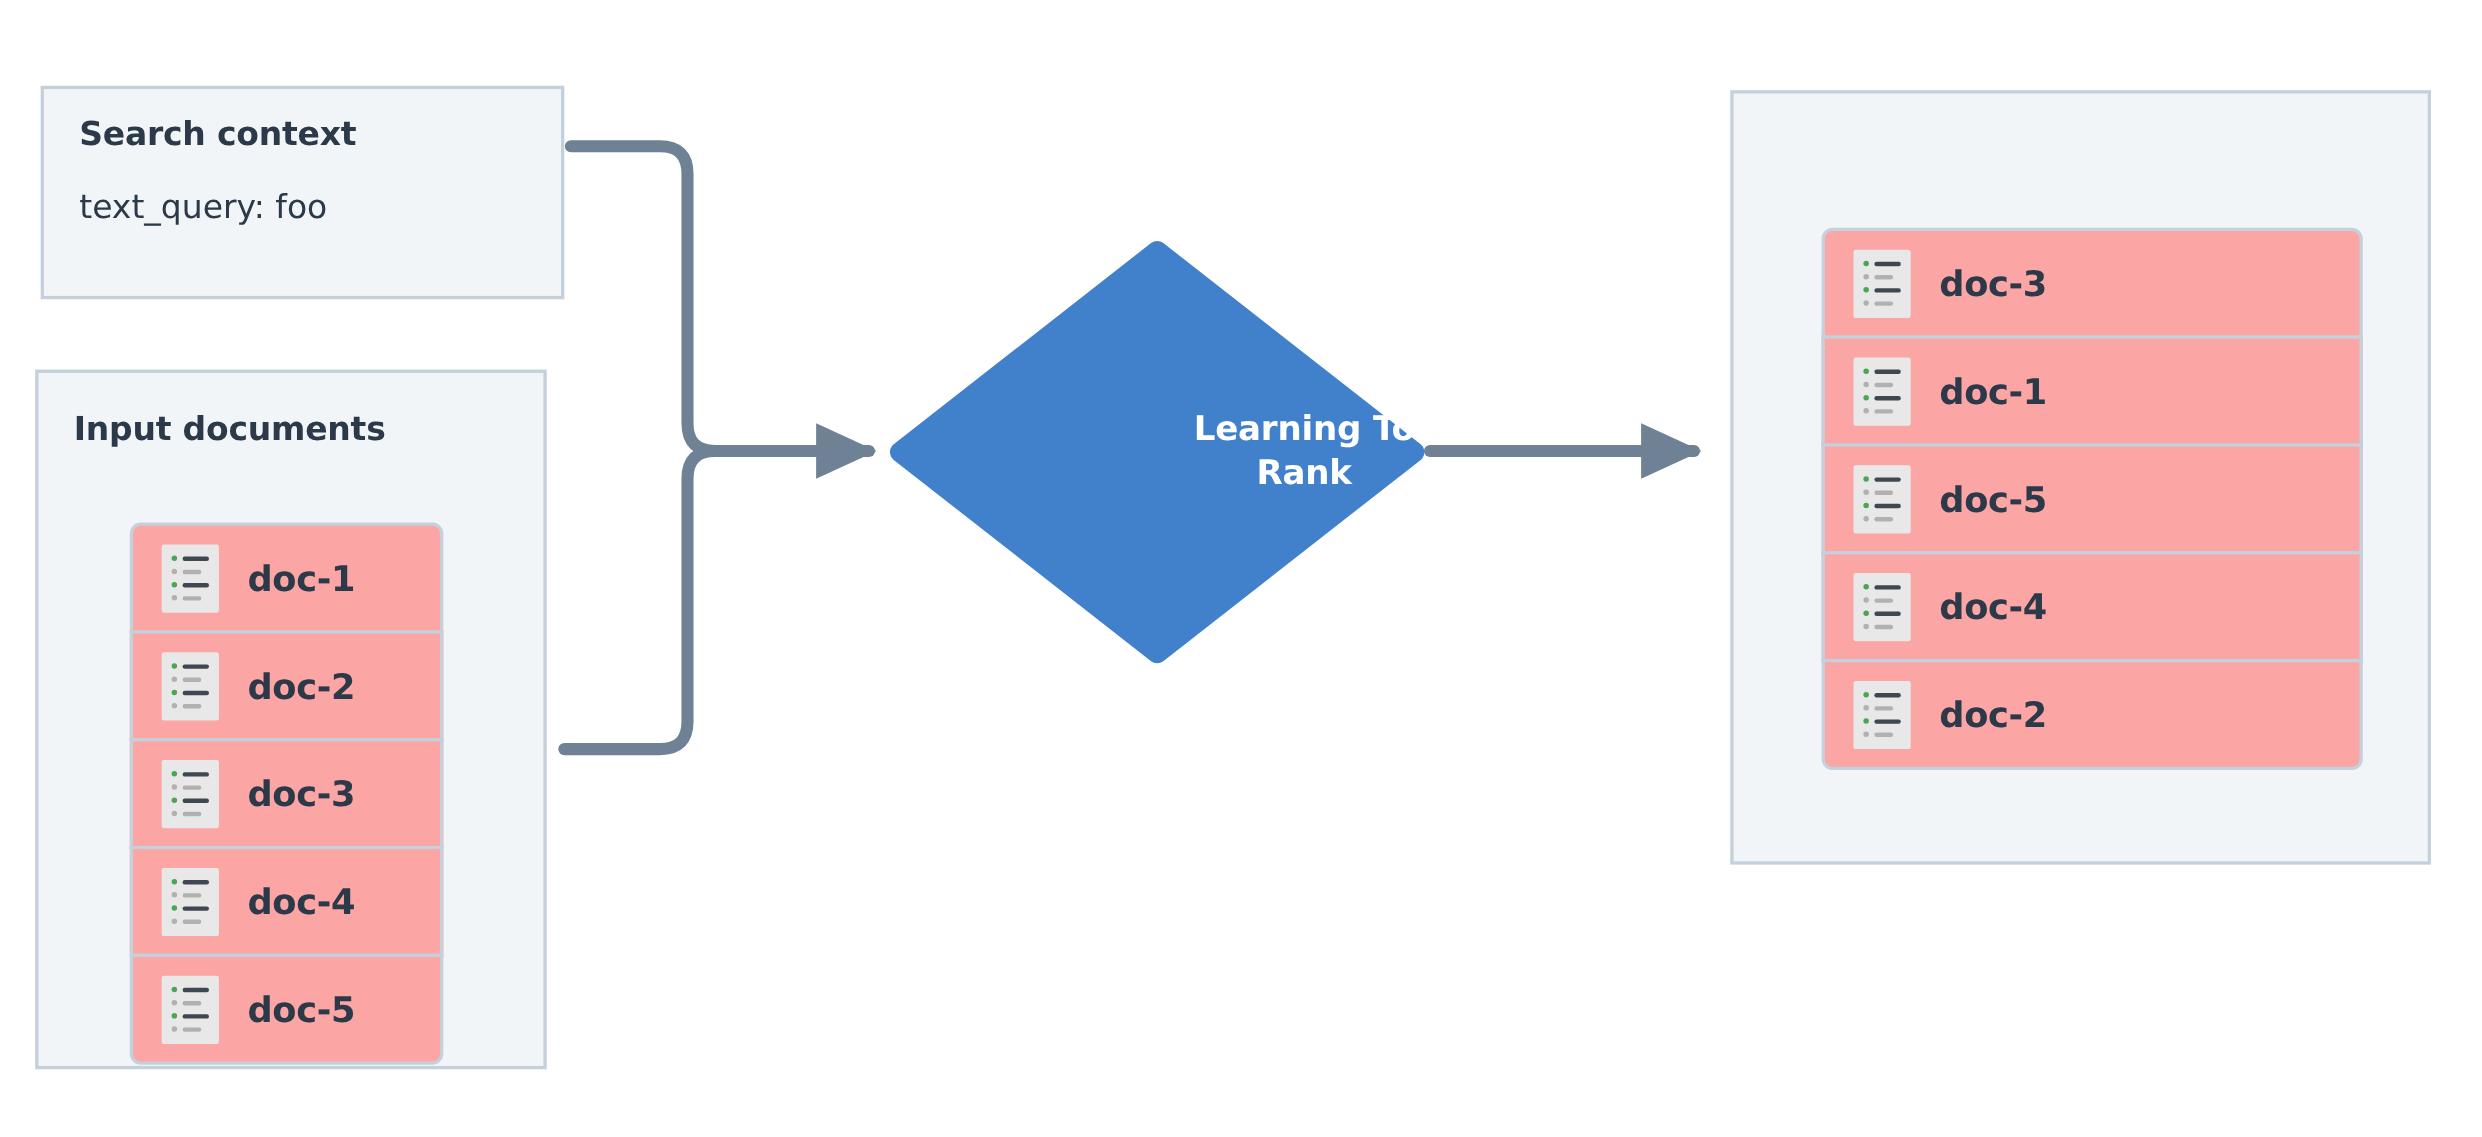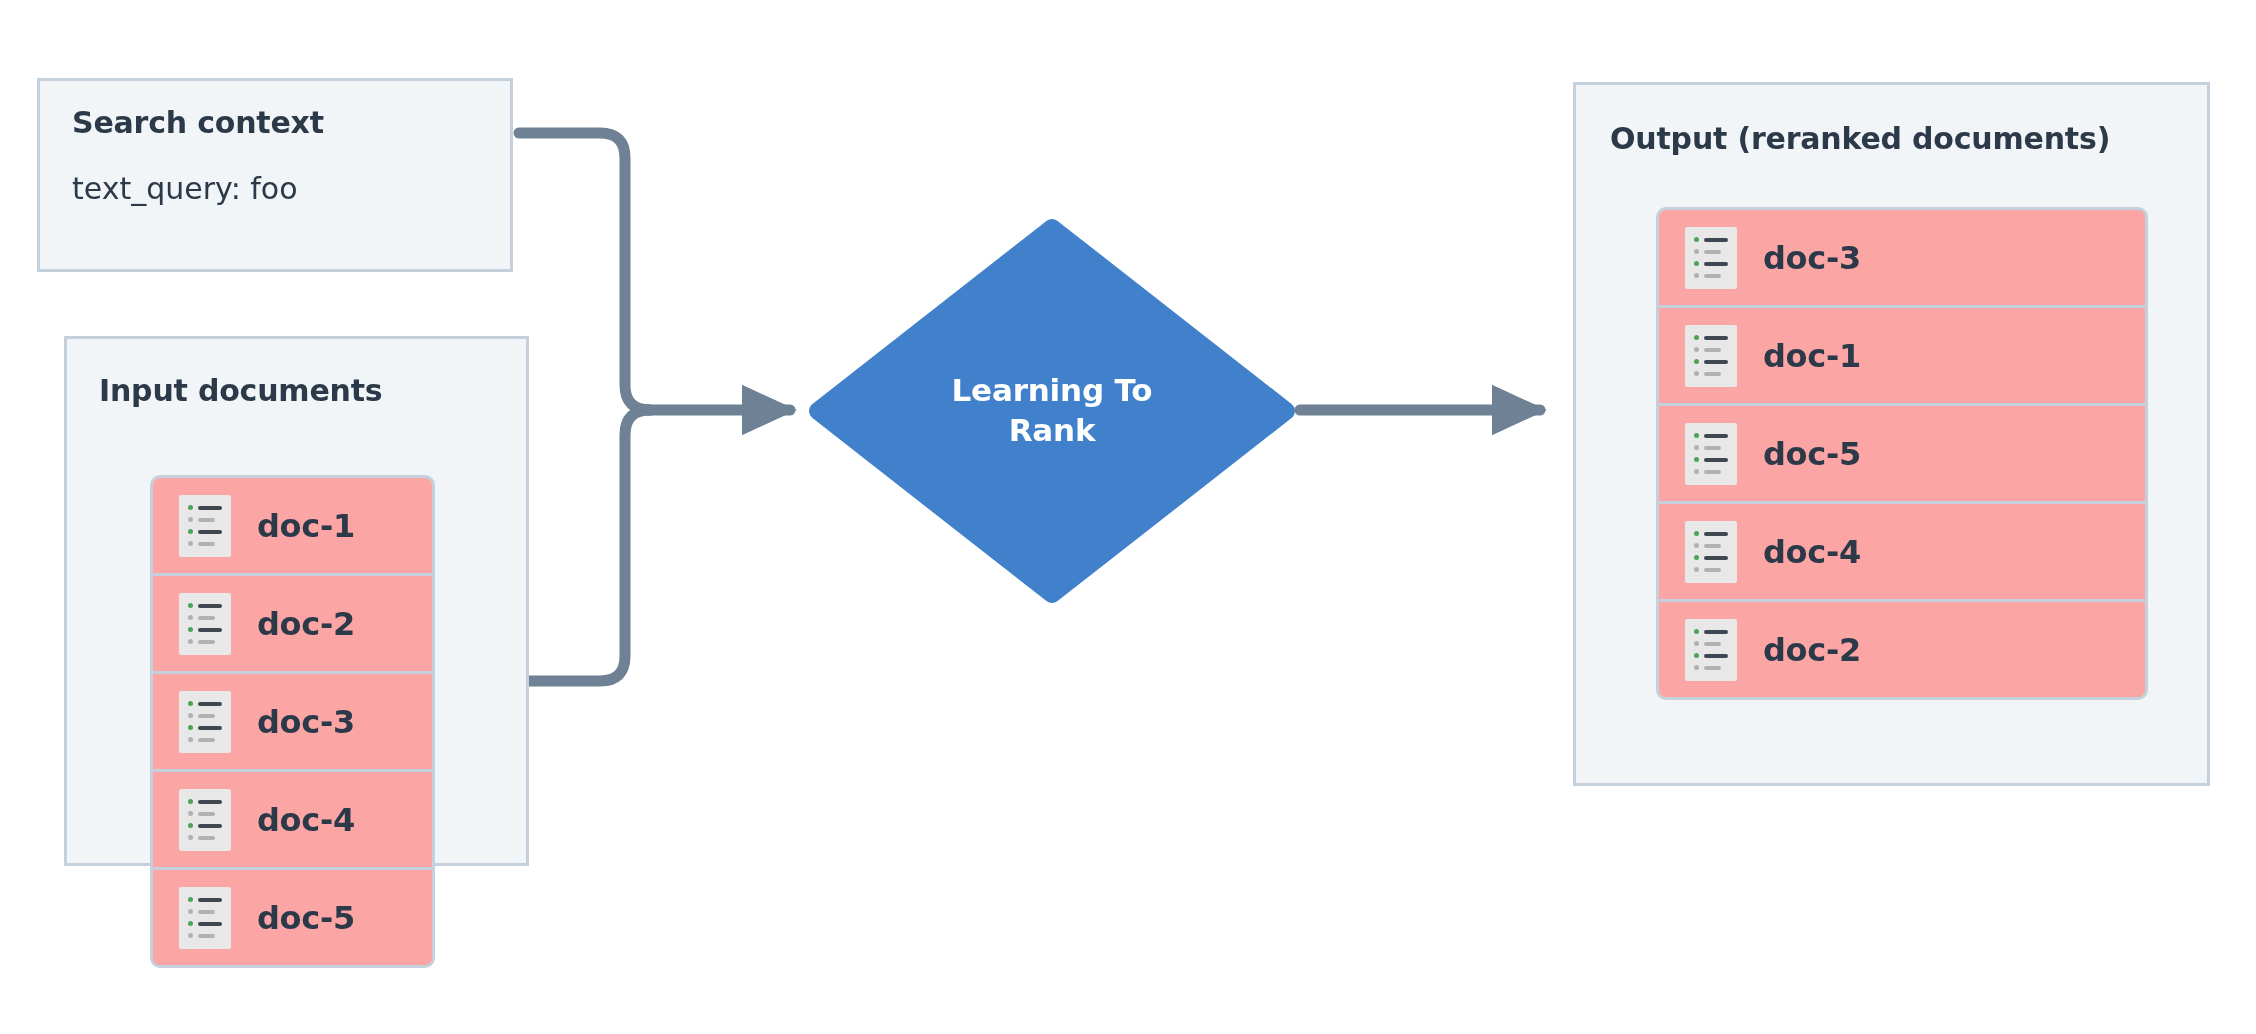--- a/index.html
+++ b/index.html
@@ -60,24 +60,24 @@
     font-size: 30px;
   }
   #search-context .panel-sub {
     left: 32px;
     top: 90px;
     font-size: 30px;
   }
 
   
   #input-documents {
-    left: 64px;
+    left: 32px;
     top: 296px;
     width: 465px;
-    height: 530px;
+    height: 636px;
   }
   #input-documents .panel-title {
     left: 32px;
     top: 34px;
     font-size: 30px;
   }
   #input-doc-list {
     position: absolute;
     left: 83px;
     top: 136px;
@@ -180,21 +180,21 @@
     height: 366px;
   }
   #ltr-label {
     position: absolute;
     left: 0;
     top: 0;
     width: 468px;
     height: 366px;
     display: flex;
     align-items: center;
-    justify-content: center;
+    justify-content: flex-end;
     text-align: center;
     color: #ffffff;
     font-size: 31px;
     font-weight: bold;
     line-height: 1.28;
     letter-spacing: -0.2px;
     pointer-events: none;
   }
 </style>
 </head>
@@ -337,21 +337,20 @@
 <div id="ltr-node">
   <div id="ltr-label">
     <span>
       <span>Learning To</span><br>
       <span>Rank</span>
     </span>
   </div>
 </div>
 
 <div class="panel" id="output-panel">
-  <div class="panel-title">Output (reranked documents)</div>
   <div class="doc-list" id="output-doc-list">
       <div class="doc-row">
         <div class="doc-icon">
           <div class="doc-icon-line">
             <span class="doc-icon-dot green"></span>
             <span class="doc-icon-bar dark"></span>
           </div>
           <div class="doc-icon-line">
             <span class="doc-icon-dot grey"></span>
             <span class="doc-icon-bar light"></span>

